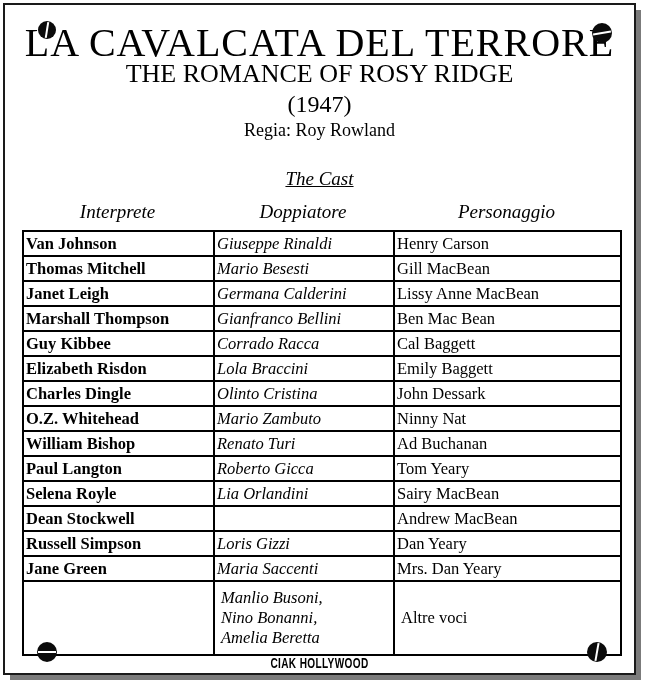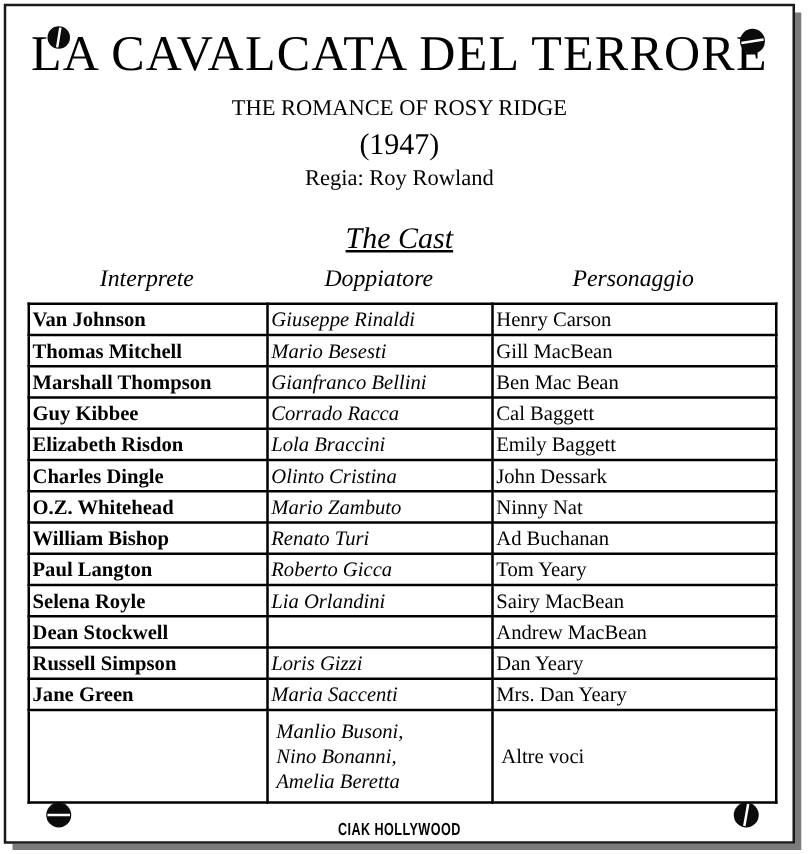--- a/index.html
+++ b/index.html
@@ -28,28 +28,28 @@
   .screw-br .slot { left: 9px; top: 1px; width: 2px; height: 18px; transform: rotate(10deg); }
 
   .header { text-align: center; }
   .title {
     margin-top: 22px;
     font-size: 40px;
     font-weight: normal;
     letter-spacing: 1px;
     line-height: 32px;
   }
-  .subtitle { font-size: 18px; line-height: 30px; margin-top: 12px; }
+  .subtitle { font-size: 26px; line-height: 30px; margin-top: 0; }
   .year { font-size: 24px; line-height: 28px; margin-top: 1px; }
   .director { font-size: 18px; line-height: 22px; margin-top: 1px; }
 
   .cast-heading {
     margin-top: 26px;
     text-align: center;
-    font-size: 24px;
+    font-size: 19px;
     font-style: italic;
     text-decoration: underline;
     line-height: 24px;
   }
 
   .col-headers {
     display: flex;
     margin: 10px 0 0 17px;
     width: 598px;
     font-style: italic;
@@ -133,20 +133,25 @@
       <td class="col-doppiatore">Giuseppe Rinaldi</td>
       <td class="col-personaggio">Henry Carson</td>
     </tr>
 
     <tr>
       <td class="col-interprete">Thomas Mitchell</td>
       <td class="col-doppiatore">Mario Besesti</td>
       <td class="col-personaggio">Gill MacBean</td>
     </tr>
 
+    <tr>
+      <td class="col-interprete">Janet Leigh</td>
+      <td class="col-doppiatore">Germana Calderini</td>
+      <td class="col-personaggio">Lissy Anne MacBean</td>
+    </tr>
 
     <tr>
       <td class="col-interprete">Marshall Thompson</td>
       <td class="col-doppiatore">Gianfranco Bellini</td>
       <td class="col-personaggio">Ben Mac Bean</td>
     </tr>
 
     <tr>
       <td class="col-interprete">Guy Kibbee</td>
       <td class="col-doppiatore">Corrado Racca</td>

